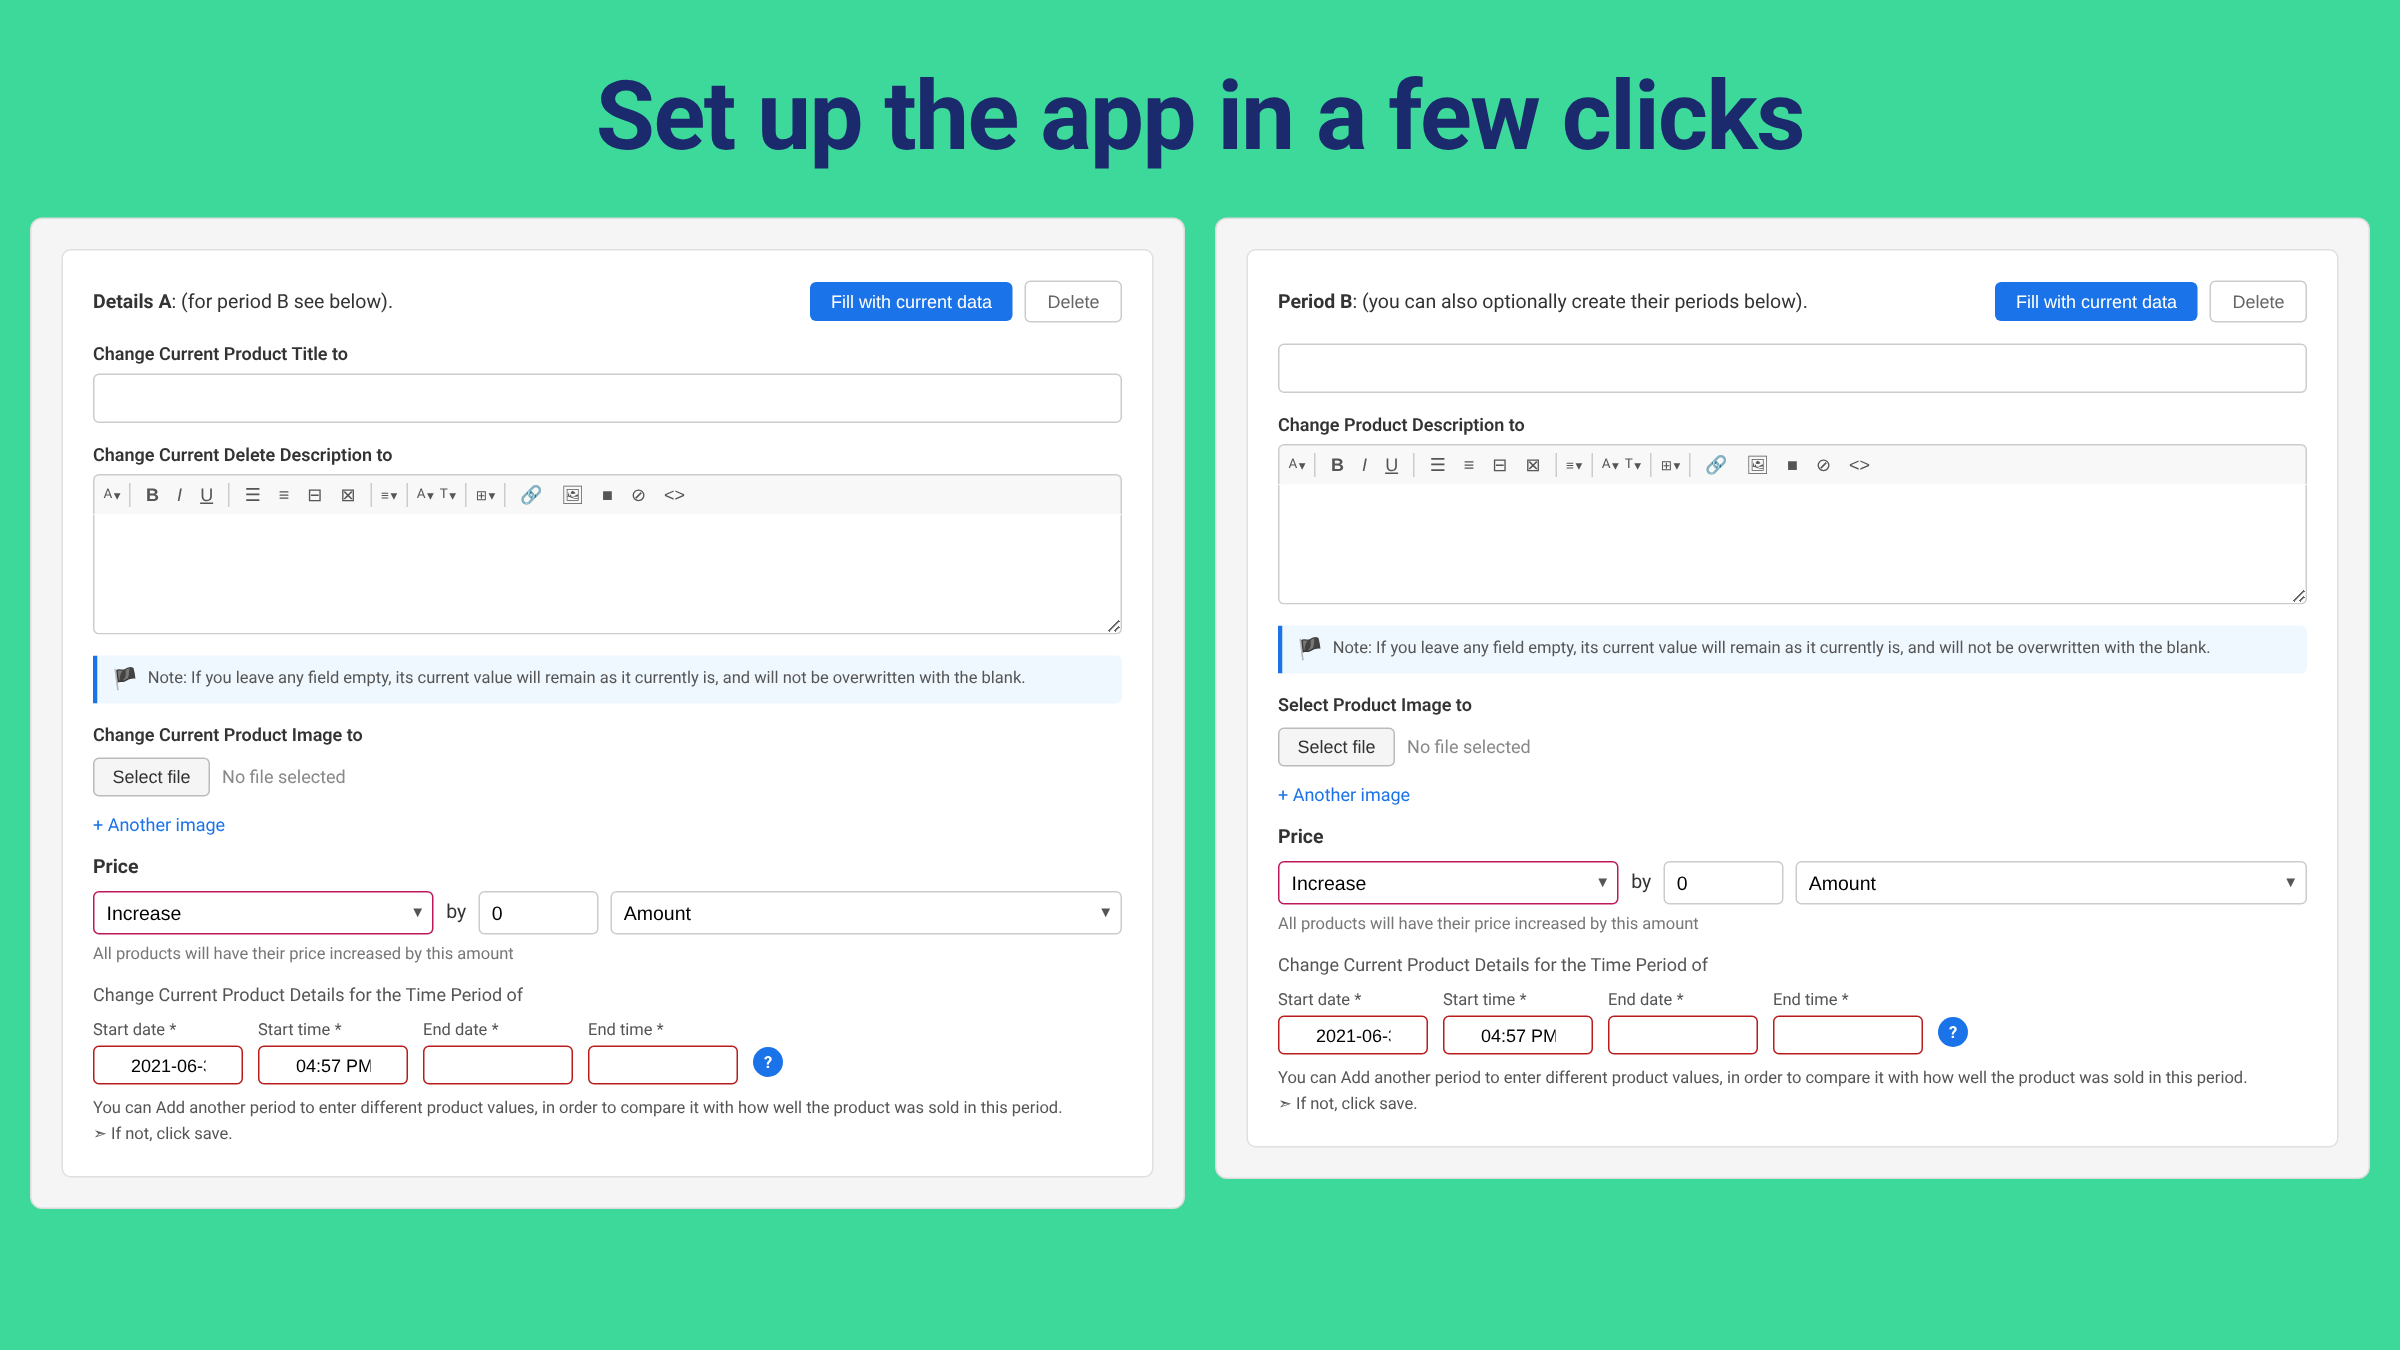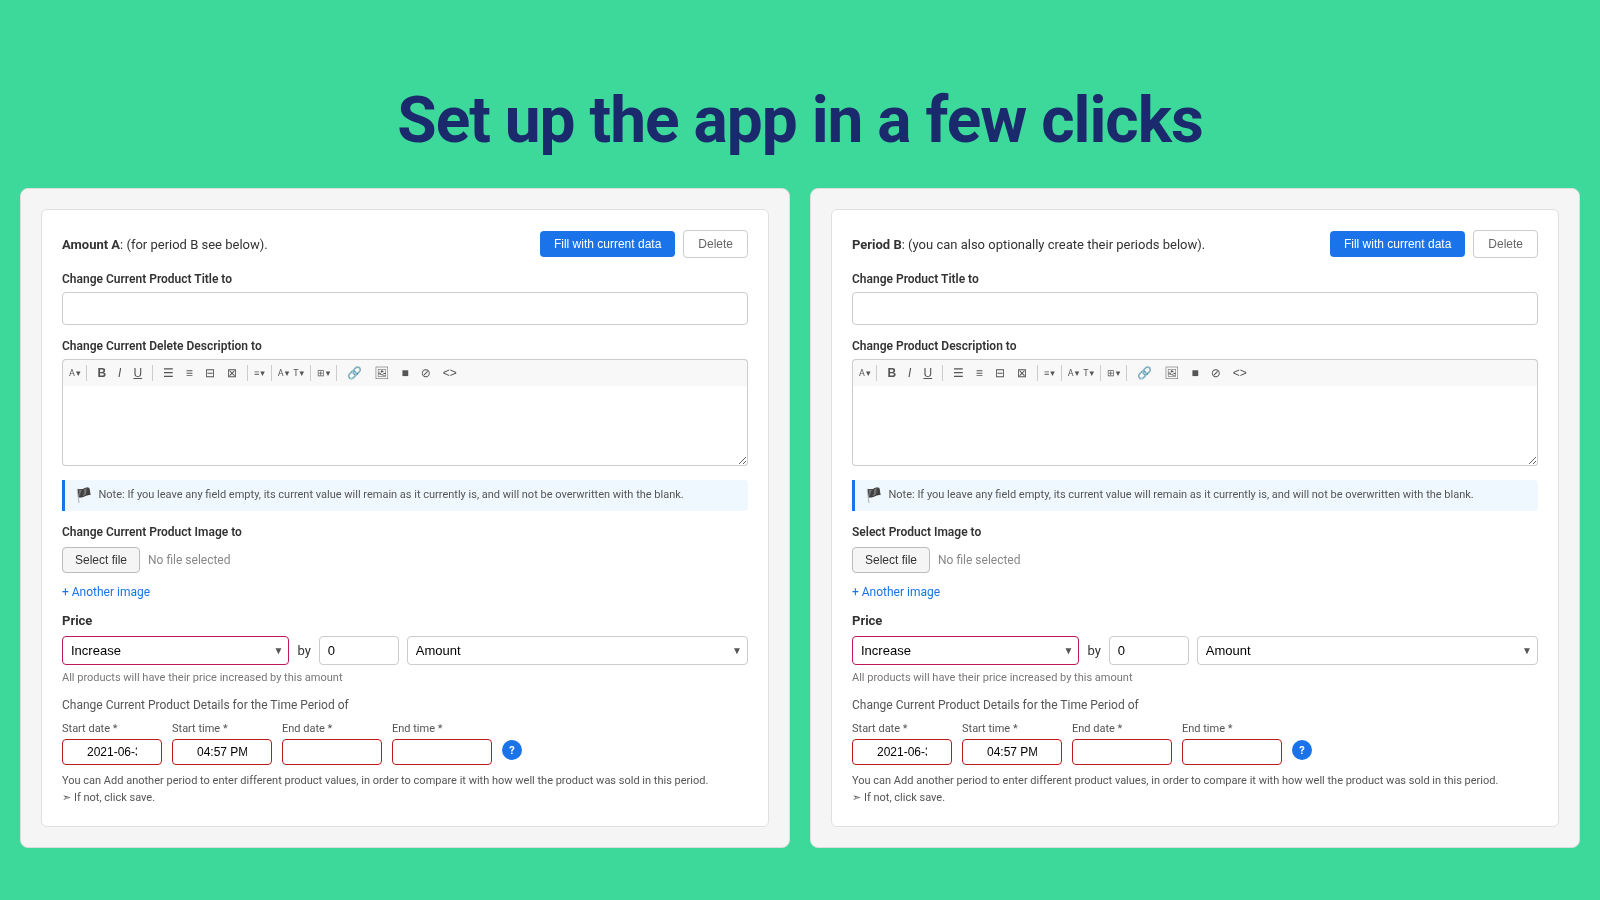--- a/index.html
+++ b/index.html
@@ -5,21 +5,20 @@
     * { box-sizing: border-box; margin: 0; padding: 0; }
     body {
       background-color: #3dd99a;
       font-family: -apple-system, BlinkMacSystemFont, 'Segoe UI', Roboto, sans-serif;
       min-height: 900px;
       width: 1600px;
     }
     .header {
       text-align: center;
       padding: 40px 20px 30px;
-      margin-top: 43px;
     }
     .header h1 {
       font-size: 64px;
       font-weight: 700;
       color: #1a2a6c;
       letter-spacing: -1px;
     }
     .panels-container {
       display: flex;
       gap: 20px;
@@ -306,21 +305,21 @@
   <div class="header">
     <h1>Set up the app in a few clicks</h1>
   </div>
 
   <div class="panels-container">
 
     <div class="panel">
       <div class="panel-inner">
         <div class="period-header">
           <span class="period-title">
-            <strong>Amount A</strong><span>: (for period B see below).</span>
+            <strong>Details A</strong><span>: (for period B see below).</span>
           </span>
           <div class="period-actions">
             <button class="btn-fill">Fill with current data</button>
             <button class="btn-delete">Delete</button>
           </div>
         </div>
 
         <div class="field-label">Change Current Product Title to</div>
         <input type="text" class="text-input" style="">
 
@@ -431,21 +430,20 @@
         <div class="period-header">
           <span class="period-title">
             <strong>Period B</strong><span>: (you can also optionally create their periods below).</span>
           </span>
           <div class="period-actions">
             <button class="btn-fill">Fill with current data</button>
             <button class="btn-delete">Delete</button>
           </div>
         </div>
 
-        <div class="field-label">Change Product Title to</div>
         <input type="text" class="text-input" style="">
 
         <div class="field-label">Change Product Description to</div>
         <div class="toolbar">
           <div class="toolbar-dropdown">
               <span>A</span>
               <span>▾</span>
             </div>
           <div class="toolbar-sep"></div>
           <button class="toolbar-btn"><b>B</b></button>

